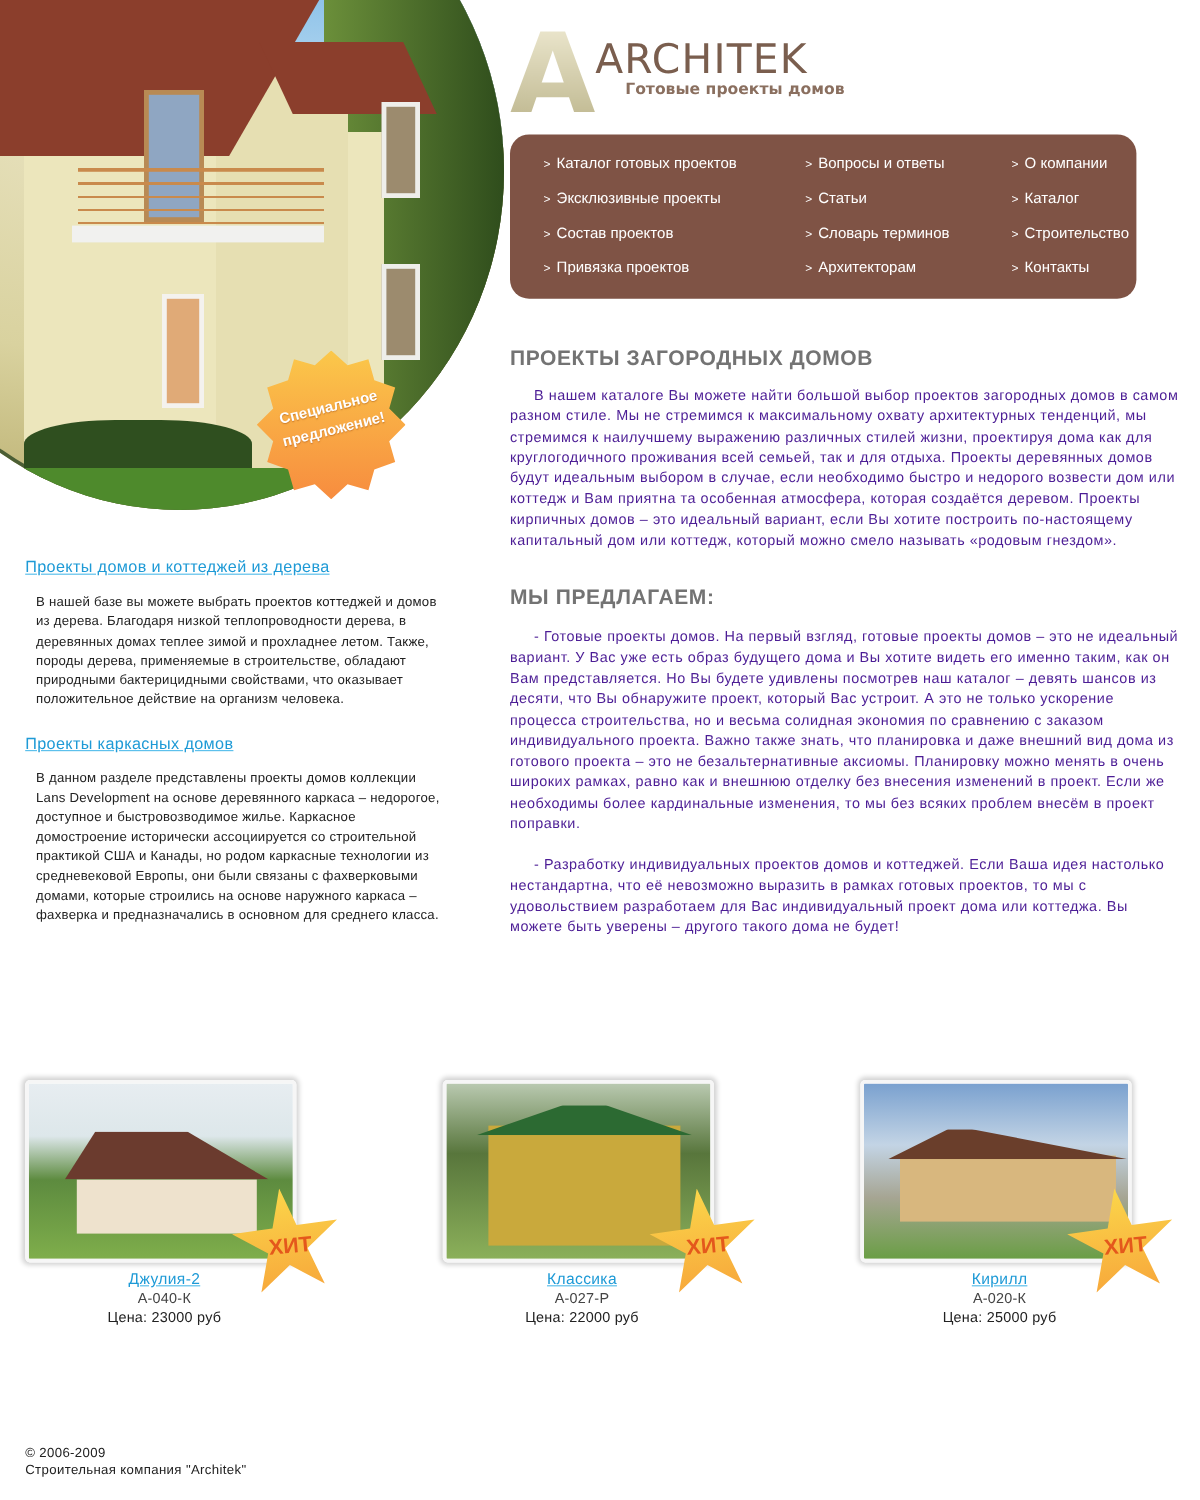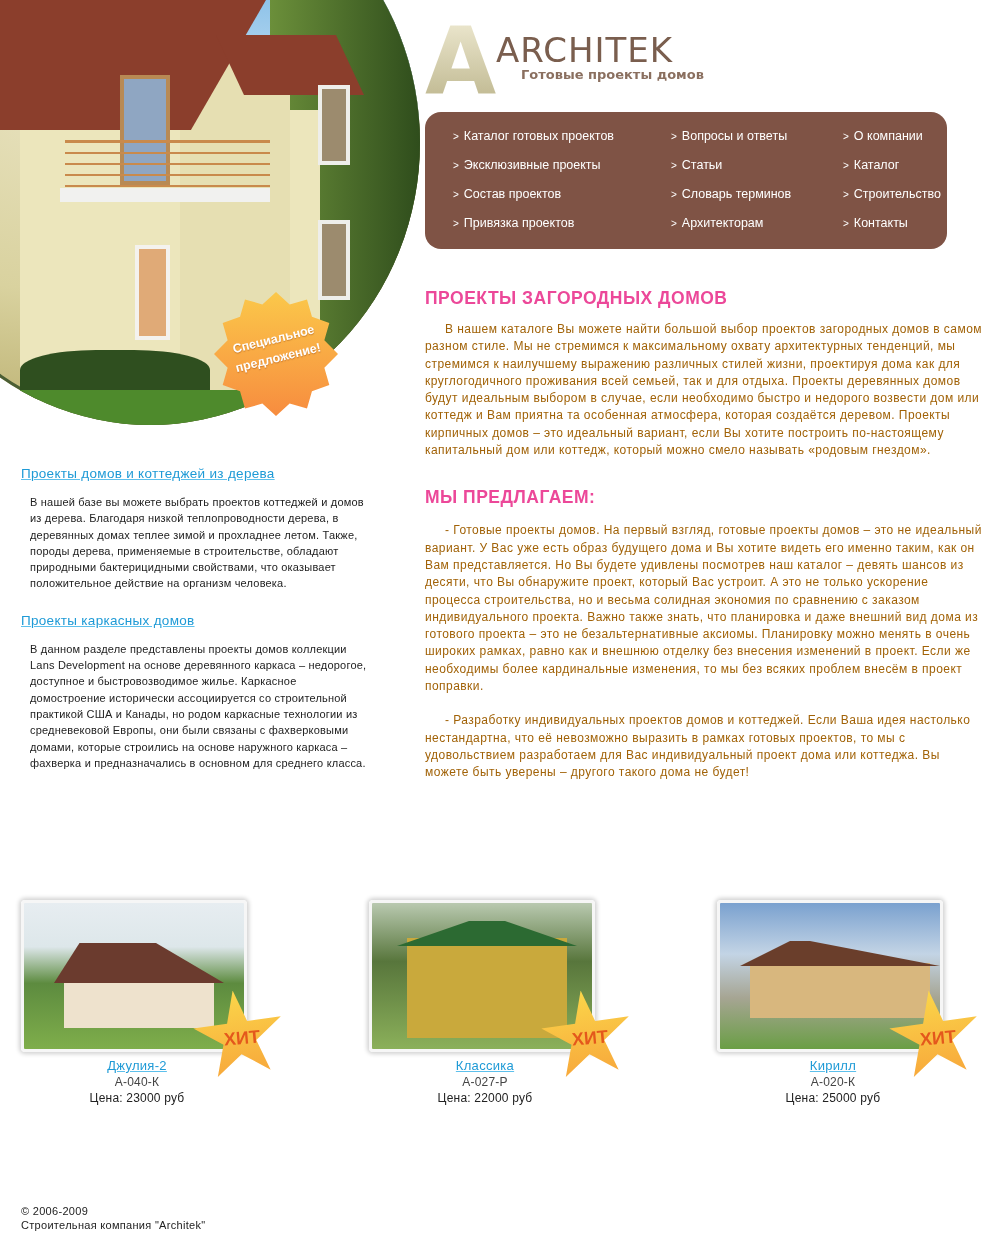--- a/index.html
+++ b/index.html
@@ -56,22 +56,22 @@
     position: absolute; left: 425px; top: 112px; width: 522px; height: 137px;
     background: #7f5345; border-radius: 16px;
     display: grid; grid-template-columns: 218px 172px 150px; grid-template-rows: repeat(4, 29px);
     padding: 11px 0 0 28px;
   }
   .nav a { color: #fff; font-size: 12.5px; text-decoration: none; line-height: 27px; white-space: nowrap; }
   .nav a .arr { font-size: 10px; margin-right: 5px; }
 
   
   .main { position: absolute; left: 425px; top: 288px; width: 560px; }
-  h1, h2 { font-size: 17.5px; font-weight: bold; color: #ec4899; letter-spacing: 0.5px; }
-  .main p { font-size: 12px; line-height: 17.3px; color: #a16207; letter-spacing: 0.45px; }
+  h1, h2 { font-size: 17.5px; font-weight: bold; color: #737373; letter-spacing: 0.5px; }
+  .main p { font-size: 12px; line-height: 17.3px; color: #4c1d95; letter-spacing: 0.45px; }
   .indent { text-indent: 20px; }
   .h1 { margin-bottom: 12px; }
   .p-gap { margin-top: 17px; }
   .h2 { margin-top: 28px; margin-bottom: 14px; }
 
   
   .side { position: absolute; left: 21px; top: 464px; width: 350px; }
   .side a.title { display:inline-block; color: #1e9ad6; font-size: 13.5px; text-decoration: underline; text-decoration-color:#5dc0ec; letter-spacing: 0.3px; text-align: right; }
   .side p { font-size: 11px; line-height: 16.3px; color:#222; padding-left: 9px; margin-top: 12px; letter-spacing: 0.2px; }
   .side .s2 { margin-top: 19px; }

